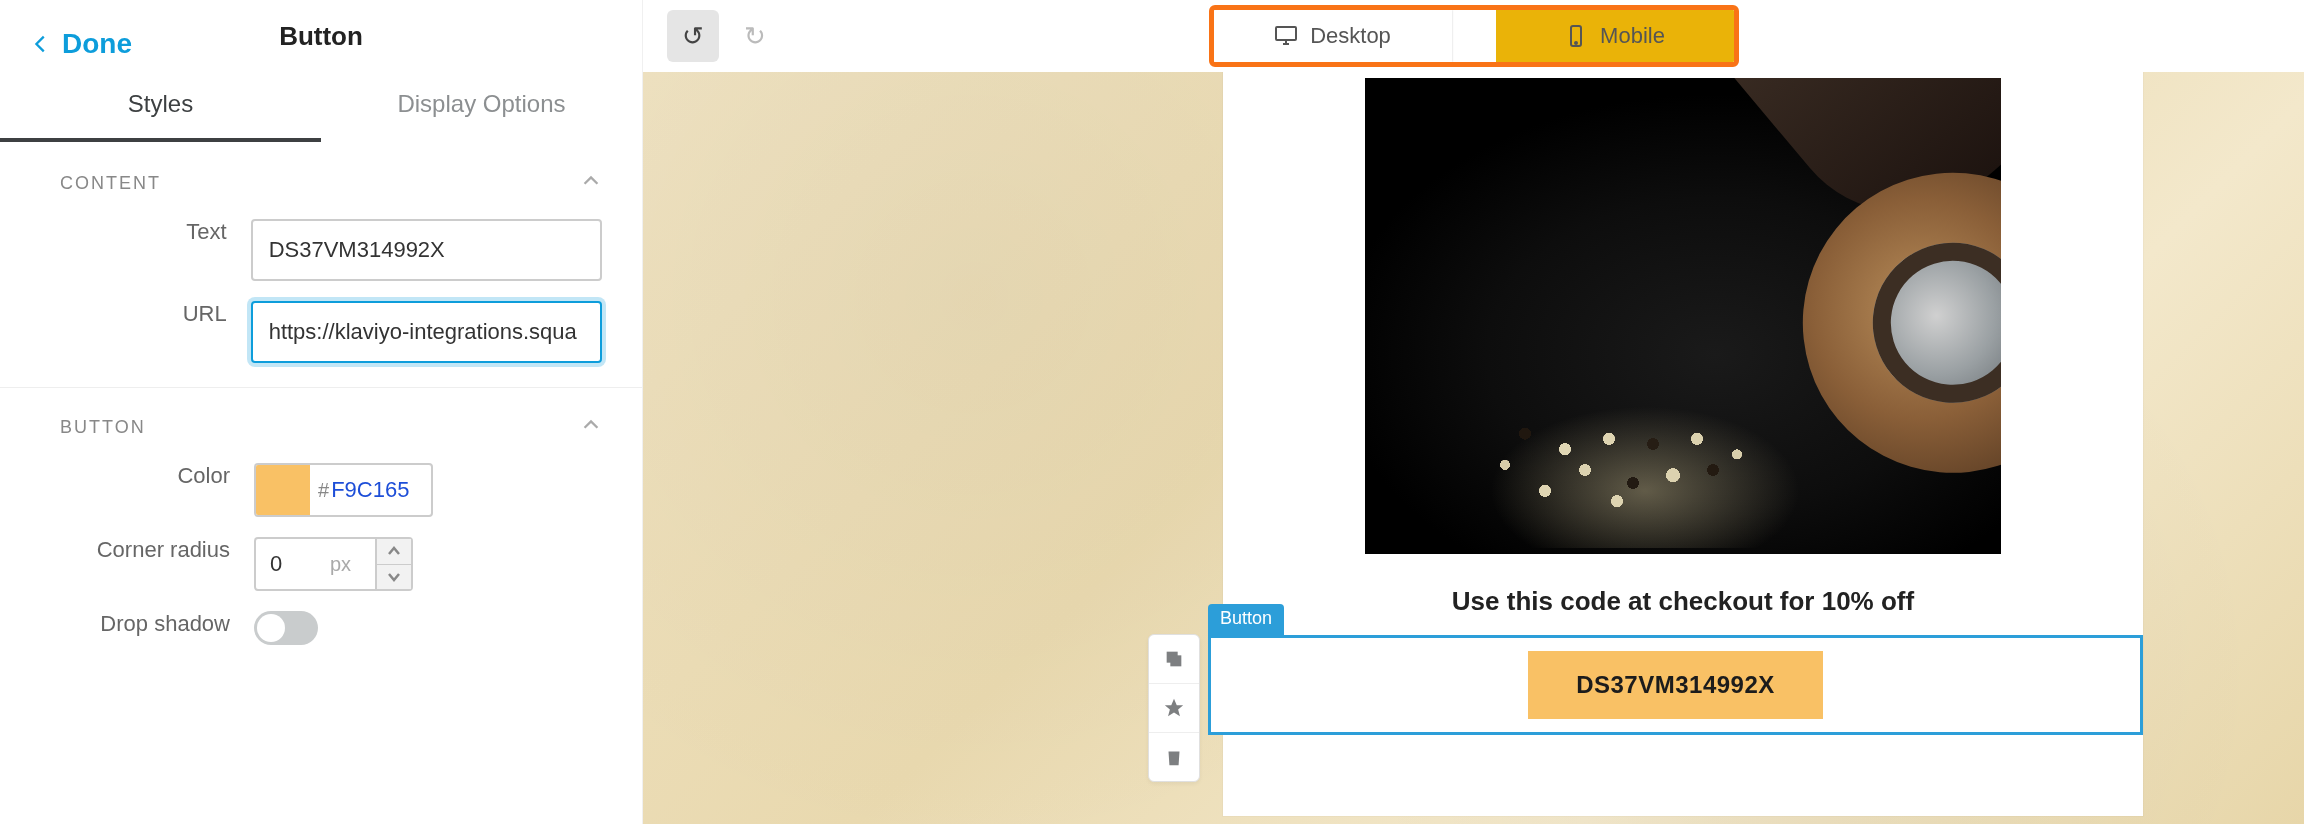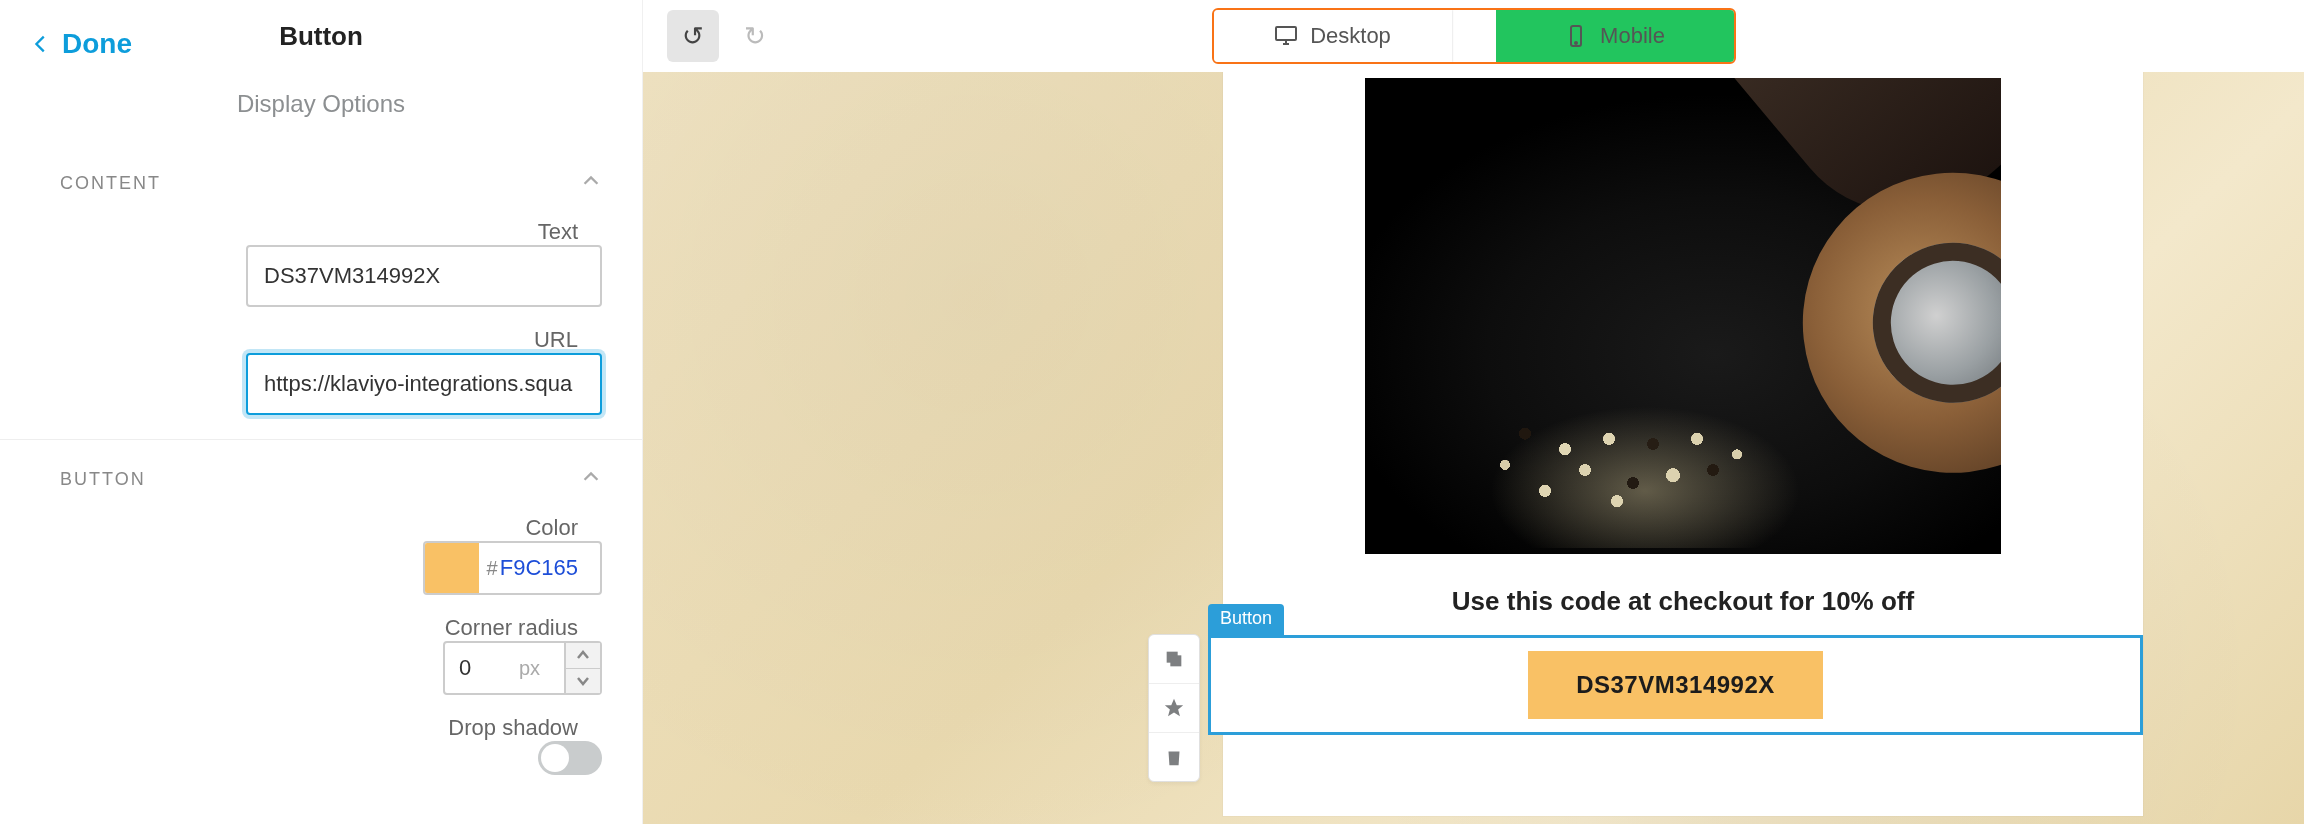--- a/index.html
+++ b/index.html
@@ -72,23 +72,22 @@
   font-size: 18px;
   letter-spacing: 2px;
   color: #888;
   margin-left: 8px;
 }
 .section-head .chev { color: #999; cursor: pointer;}
 .section-head .chev svg { width: 22px; height: 22px; stroke: #aaa; stroke-width: 2.5; fill: none; }
 .sep { border-top: 1px solid #eee; margin: 14px 0 0 0;}
 .field-row {
   display: flex;
-  align-items: flex-end;
+  align-items: flex-start;
   padding: 10px 40px 10px 0;
-  flex-direction: column;
 }
 .field-label {
   width: 230px;
   text-align: right;
   font-size: 22px;
   color: #666;
   padding-right: 24px;
 }
 .text-input {
   height: 58px;
@@ -187,35 +186,35 @@
   display: flex; align-items: center; justify-content: center;
   font-size: 26px;
   cursor: pointer;
 }
 .hist-btn.undo { background: #e5e5e5; color: #444;}
 .hist-btn.redo { background: transparent; color: #bbb;}
 .device-switch {
   position: absolute;
   left: 50%; transform: translateX(-50%);
   display: flex;
-  border: 2px solid #f97316;
+  border: 5px solid #f97316;
   border-radius: 6px;
   overflow: hidden;
   height: 52px;
   width: 520px;
   gap: 44px;
 }
 .device-opt {
   flex: 1;
   display: flex; align-items: center; justify-content: center;
   gap: 12px;
   font-size: 22px;
   color: #555;
   cursor: pointer;
-  background: #22c55e;
+  background: #eab308;
 }
 .device-opt.active {
   background: #fff;
   box-shadow: 0 0 2px rgba(0,0,0,0.2);
 }
 .device-opt svg { width: 24px; height: 22px; stroke: #555; stroke-width: 2; fill: none;}
 .canvas {
   flex: 1;
   background:
     radial-gradient(circle at 20% 30%, rgba(0,0,0,0.03), transparent 40%),
@@ -355,20 +354,21 @@
       <div class="done-btn">
         <svg viewBox="0 0 24 24">
             <path d="M15 4 L7 12 L15 20"></path>
           </svg>
         <span>Done</span>
       </div>
       <div class="panel-title">Button</div>
     </div>
 
     <div class="tabs">
+      <div class="tab active">Styles</div>
       <div class="tab">Display Options</div>
     </div>
 
     <div class="section-head">
       <span>CONTENT</span>
       <span class="chev">
         <svg viewBox="0 0 24 24">
             <path d="M5 15 L12 8 L19 15"></path>
           </svg>
       </span>

